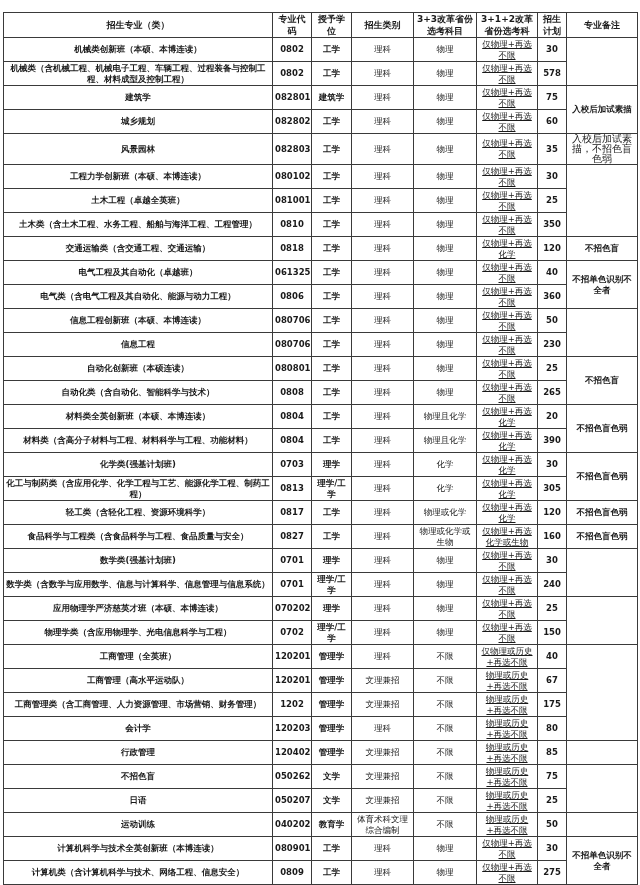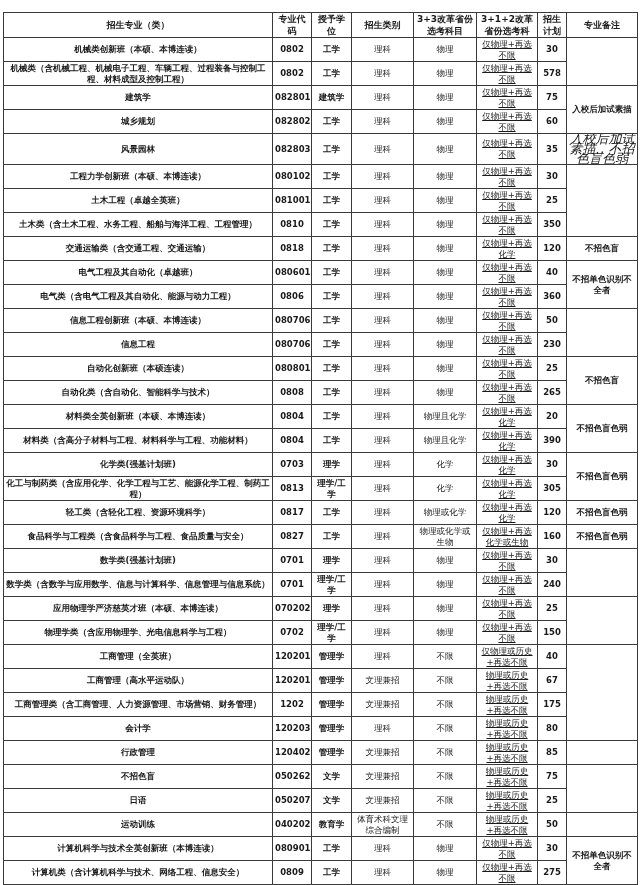--- a/index.html
+++ b/index.html
@@ -16,21 +16,21 @@
   table.admit th { height: 24px; font-size: 9px; font-weight: bold; text-align: center; line-height: 12px; }
   table.admit td { height: 23px; font-size: 8.5px; text-align: center; }
   td.name { text-align: center; font-weight: bold; font-size: 8.5px; line-height: 11px; }
   td.code { font-weight: bold; font-size: 9px; }
   td.deg { font-weight: bold; font-size: 9px; }
   td.cat { font-size: 8px; }
   td.s33 { font-size: 8px; font-family: Liberation Serif, serif; }
   td.s312 { font-size: 7.5px; line-height: 10px; text-decoration: underline; }
   td.plan { font-weight: bold; font-size: 9.5px; }
   td.remark { font-weight: bold; font-size: 8.5px; line-height: 12px; }
-  td.remark.small { font-size: 13px; line-height: 10px; font-weight: normal; font-style: italic; }
+  td.remark.small { font-size: 10px; line-height: 10px; font-weight: normal; }
 </style>
 </head>
 <body>
 
 <table class="admit">
   <colgroup>
     <col style="width:269px">
     <col style="width:39px">
     <col style="width:40px">
     <col style="width:62px">
@@ -133,21 +133,21 @@
         <td class="code">0818</td>
         <td class="deg">工学</td>
         <td class="cat">理科</td>
         <td class="s33">物理</td>
         <td class="s312">仅物理+再选化学</td>
         <td class="plan">120</td>
         <td class="remark" rowspan="1">不招色盲</td>
       </tr>
       <tr>
         <td class="name">电气工程及其自动化（卓越班）</td>
-        <td class="code">080601</td>
+        <td class="code">061325</td>
         <td class="deg">工学</td>
         <td class="cat">理科</td>
         <td class="s33">物理</td>
         <td class="s312">仅物理+再选不限</td>
         <td class="plan">40</td>
         <td class="remark" rowspan="2">不招单色识别不全者</td>
       </tr>
       <tr>
         <td class="name">电气类（含电气工程及其自动化、能源与动力工程）</td>
         <td class="code">0806</td>

